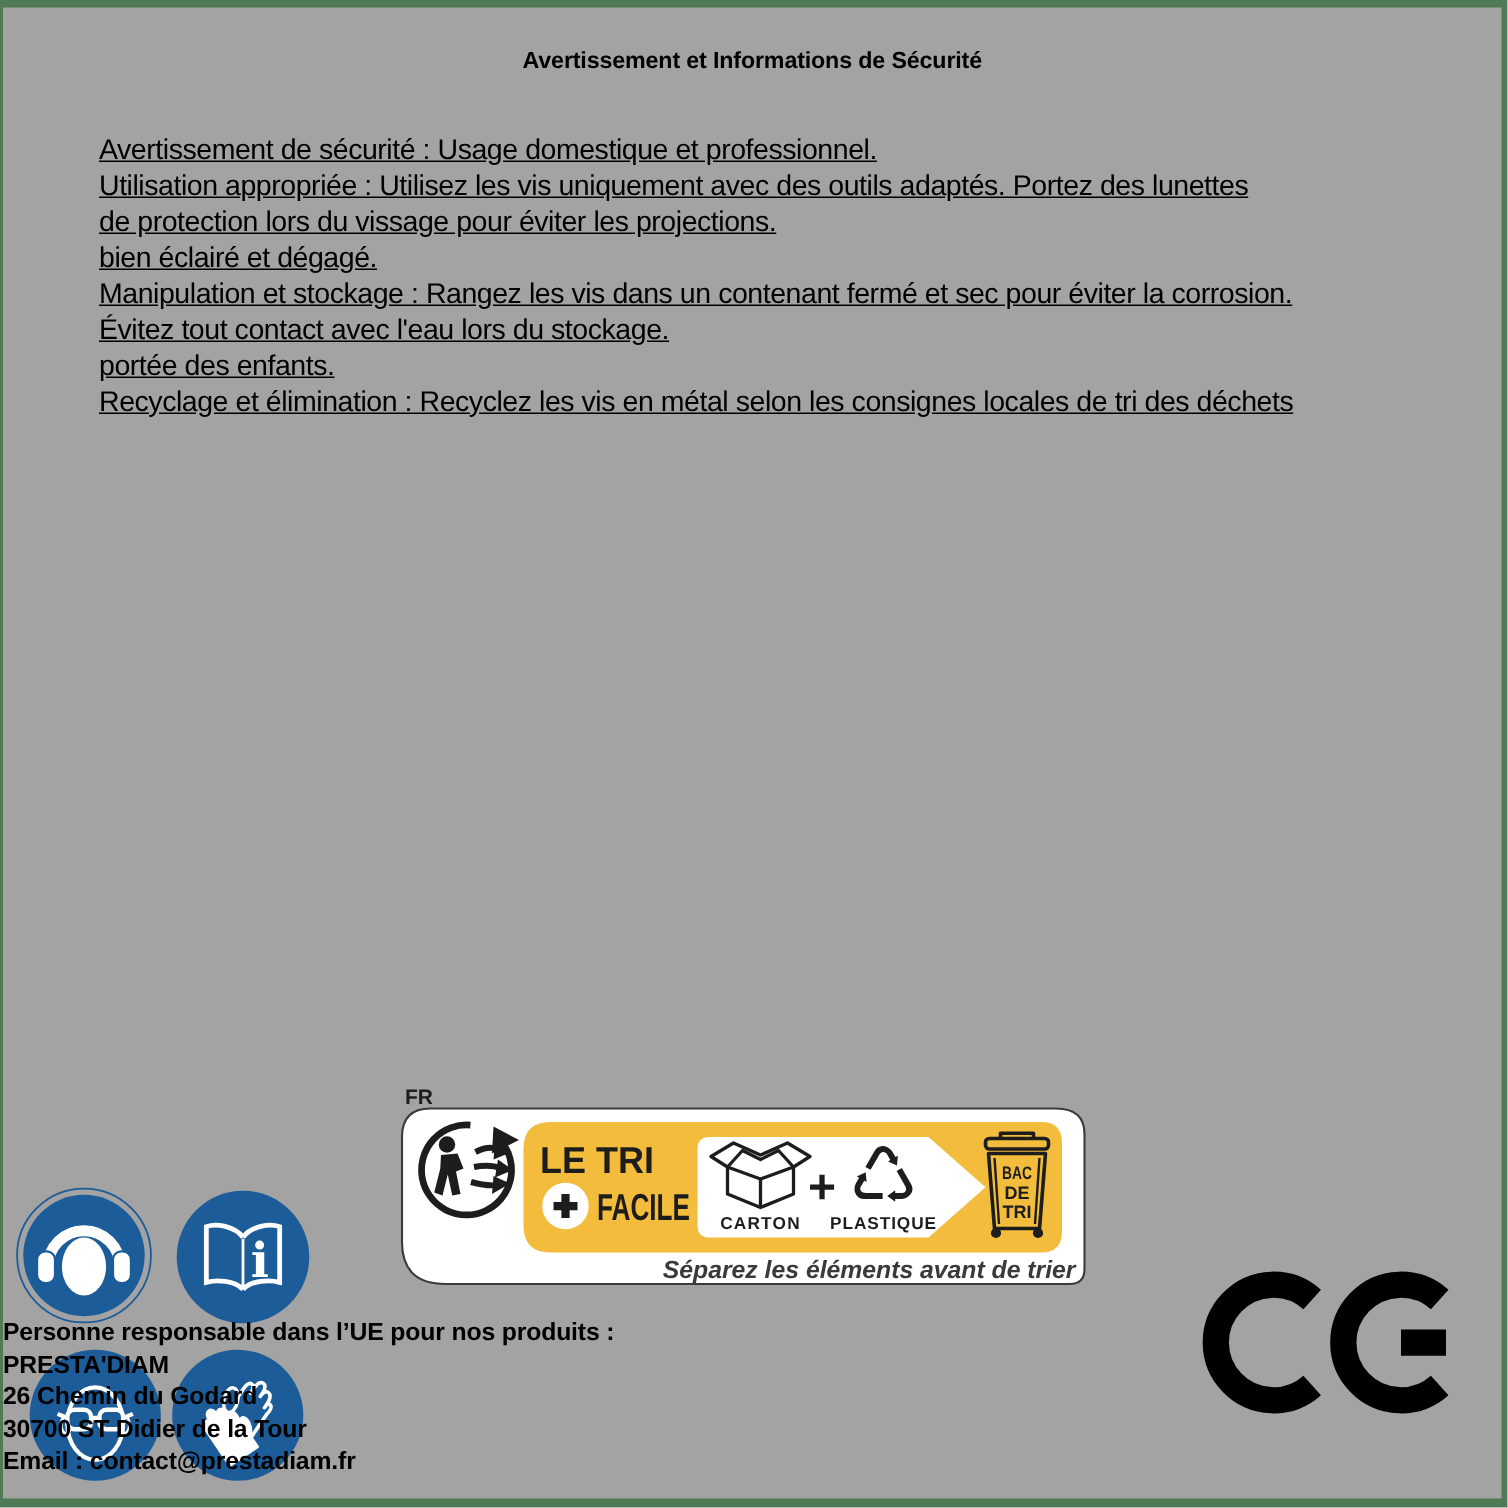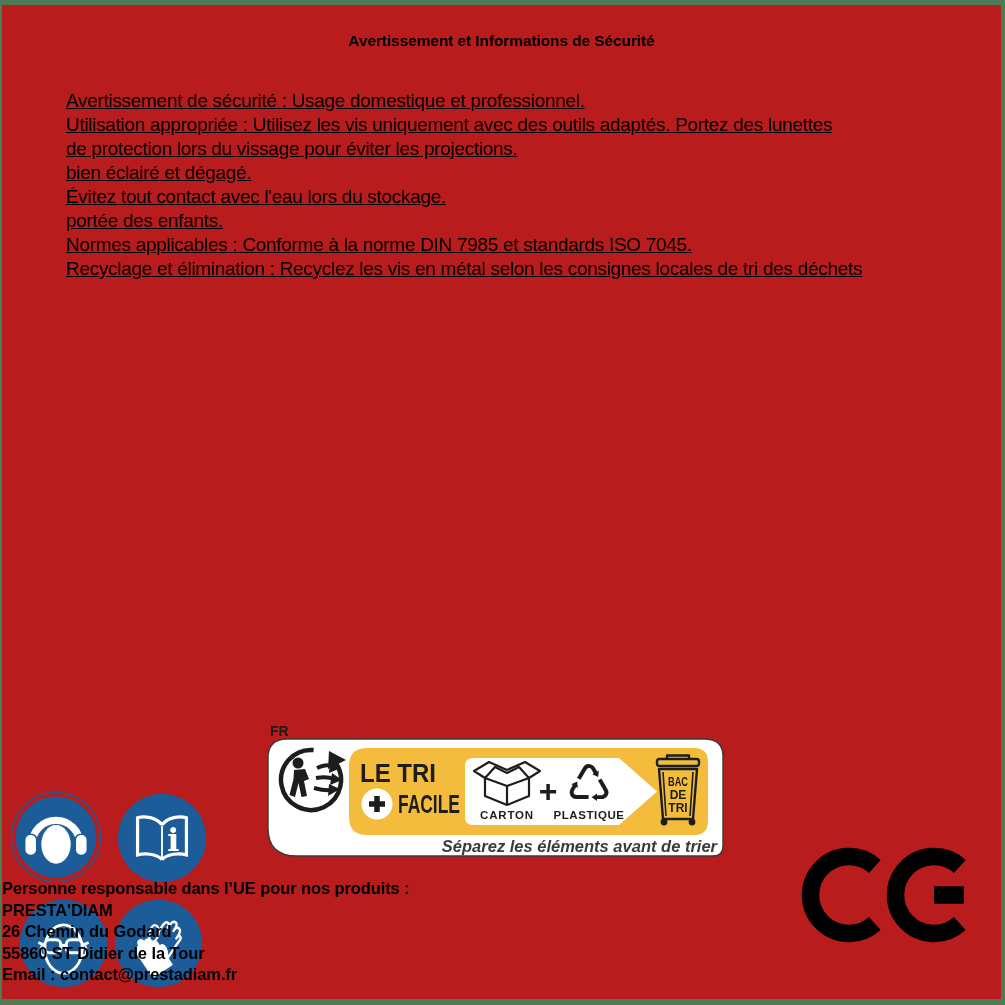--- a/index.html
+++ b/index.html
@@ -1,18 +1,18 @@
 <!DOCTYPE html>
 <html><head>
 <meta charset="utf-8">
 <style>
   html,body{margin:0;padding:0;background:#fff;}
   .page{
     position:relative;width:1005px;height:1005px;box-sizing:border-box;
-    background:#b91c1c;overflow:hidden;
+    background:#a3a3a3;overflow:hidden;
     border-style:solid;border-color:#4E7A55;border-width:5px 4px 6px 2px;
     font-family:"Liberation Sans",sans-serif;color:#000;
   }
   .title{
     position:absolute;top:27px;left:0;right:0;text-align:center;
     font-size:15.5px;font-weight:bold;letter-spacing:-0.1px;
   }
   .bodytext{
     position:absolute;top:84px;left:64px;right:20px;
     font-size:19px;line-height:24px;letter-spacing:-0.3px;white-space:nowrap;text-decoration:underline;
@@ -31,23 +31,23 @@
 
 <div class="page">
 
   <div class="title">Avertissement et Informations de Sécurité</div>
 
   <div class="bodytext">
     <div>Avertissement de sécurité : Usage domestique et professionnel.</div>
     <div>Utilisation appropriée : Utilisez les vis uniquement avec des outils adaptés. Portez des lunettes</div>
     <div>de protection lors du vissage pour éviter les projections.</div>
     <div>bien éclairé et dégagé.</div>
+    <div>Manipulation et stockage : Rangez les vis dans un contenant fermé et sec pour éviter la corrosion.</div>
     <div>Évitez tout contact avec l'eau lors du stockage.</div>
     <div>portée des enfants.</div>
-    <div>Normes applicables : Conforme à la norme DIN 7985 et standards ISO 7045.</div>
     <div>Recyclage et élimination : Recyclez les vis en métal selon les consignes locales de tri des déchets</div>
   </div>
 
   <div class="icons">
 
     <svg style="left:8px;top:786px" width="92" height="92" viewBox="0 0 100 100">
       <circle cx="50" cy="50" r="48.5" fill="none" stroke="#1B5C99" stroke-width="1.3"></circle>
       <circle cx="50" cy="50" r="44" fill="#1B5C99"></circle>
       <ellipse cx="50" cy="58" rx="16" ry="21" fill="#fff"></ellipse>
       <path d="M24,58 A26,26 0 0 1 76,58" fill="none" stroke="#fff" stroke-width="8"></path>
@@ -138,21 +138,21 @@
     <text x="411" y="81" font-size="12" font-weight="bold" fill="#1d1d1b" text-anchor="middle">DE</text>
     <text x="411" y="94" font-size="12" font-weight="bold" fill="#1d1d1b" text-anchor="middle">TRI</text>
 
     <text x="450" y="134" font-size="16.5" font-weight="bold" font-style="italic" fill="#3a3a3a" text-anchor="end">Séparez les éléments avant de trier</text>
   </svg>
 
   <div class="address">
     <div>Personne responsable dans l’UE pour nos produits :</div>
     <div>PRESTA'DIAM</div>
     <div>26 Chemin du Godard</div>
-    <div>55860 ST Didier de la Tour</div>
+    <div>30700 ST Didier de la Tour</div>
     <div>Email : contact@prestadiam.fr</div>
   </div>
 
   <svg class="ce" width="178" height="108" viewBox="0 0 178 108">
     <g fill="none" stroke="#000" stroke-width="17.5">
       <path d="M77.8,23.4 A38.5,38.5 0 1 0 77.8,80.6"></path>
       <path d="M162.8,23.4 A38.5,38.5 0 1 0 162.8,80.6"></path>
       <path d="M137,52 L167,52"></path>
     </g>
   </svg>

